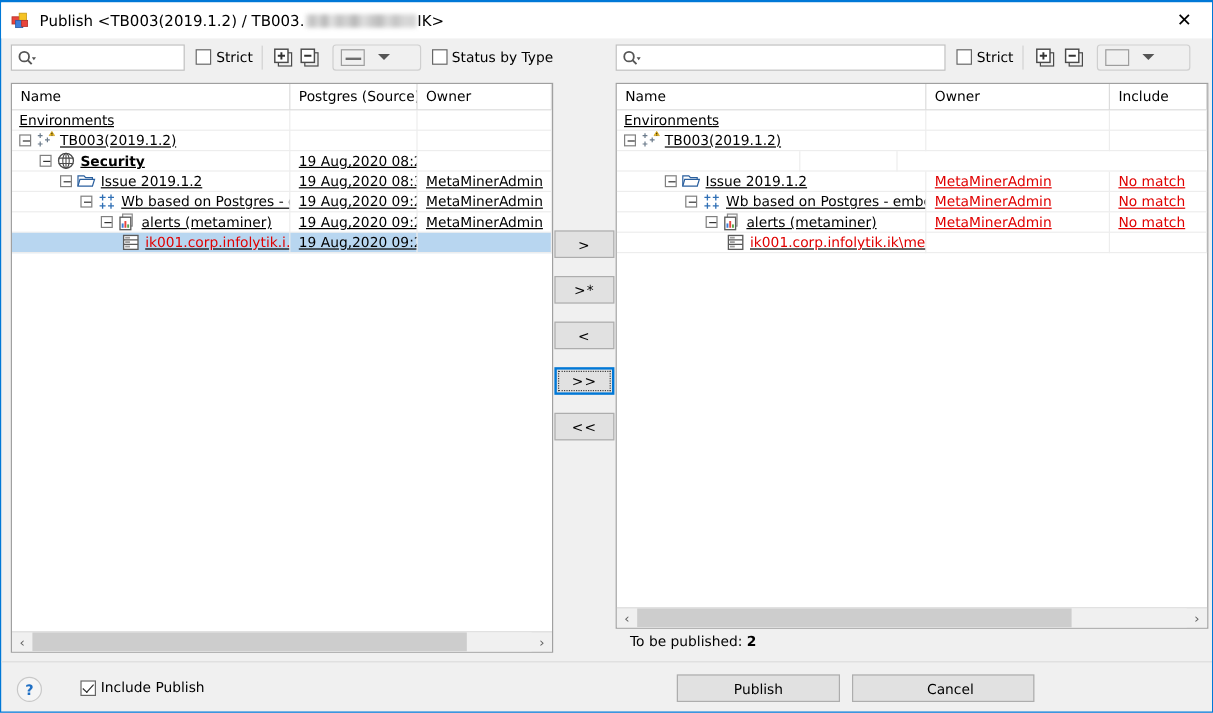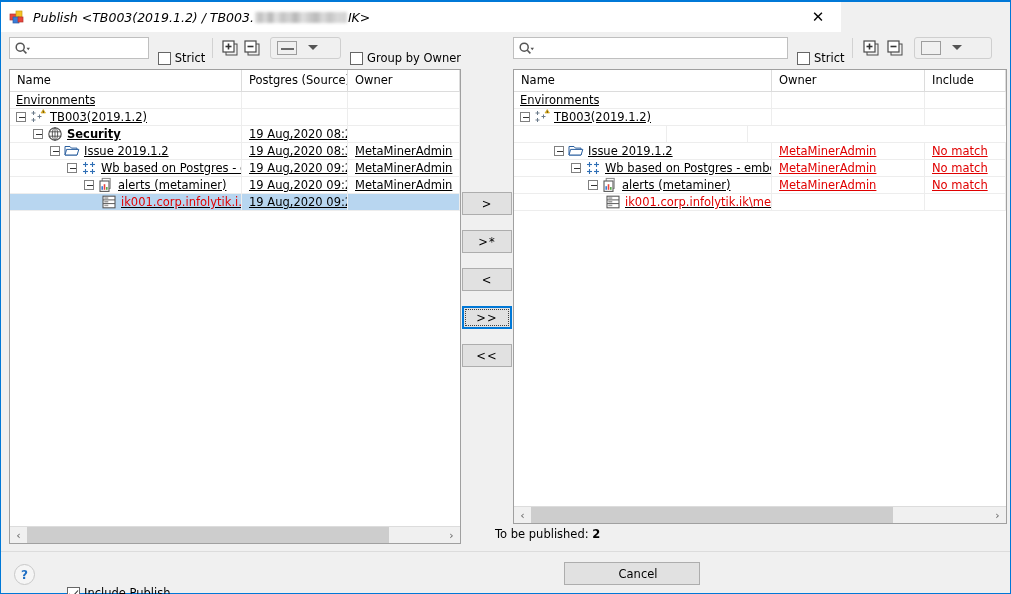--- a/index.html
+++ b/index.html
@@ -15,23 +15,23 @@
   .window {
     position: absolute; left: 0; top: 0;
     width: 1011px; height: 594px;
     background: #f0f0f0;
     border: 1px solid #0078d7;
     border-top-width: 2px;
   }
   
   .titlebar {
     position: absolute; left: 0; top: 0;
-    width: 840px; height: 30px;
+    width: 1009px; height: 30px;
     background: #ffffff;
-    display: flex; align-items: center; font-style: italic;
+    display: flex; align-items: center;
   }
   .title-icon {
     width: 16px; height: 16px;
     margin-left: 8px; margin-right: 8px;
     position: relative; flex: 0 0 auto;
   }
   .title-text {
     font-size: 12.5px;
     color: #000;
     white-space: nowrap;
@@ -79,22 +79,22 @@
     font-family: "DejaVu Sans", sans-serif;
     font-size: 11.5px;
     height: 18px; width: 100%;
     padding-left: 18px;
   }
   .search-glyph {
     position: absolute; left: 4px; top: 3px;
     width: 16px; height: 16px;
   }
   .chk {
-    display: inline-flex; align-items: flex-end;
-    margin-left: 9px; white-space: nowrap; margin-top: 20px;
+    display: inline-flex; align-items: center;
+    margin-left: 9px; white-space: nowrap;
   }
   .chk .box {
     width: 13px; height: 13px;
     border: 1px solid #666;
     background: #fff;
     display: inline-block;
     position: relative;
     margin-right: 4px;
   }
   .chk .box.checked::after {
@@ -231,21 +231,21 @@
     font-family: "DejaVu Sans", sans-serif;
     letter-spacing: 1px;
   }
   .mbtn.focus {
     border: 2px solid #0078d7;
     outline: 1px dotted #404040;
     outline-offset: -4px;
   }
   
   .tobe {
-    position: absolute; left: 494px; top: 525px;
+    position: absolute; left: 524px; top: 525px;
     font-size: 11.5px;
   }
   .tobe b { font-weight: bold; }
   .help {
     position: absolute; left: 13px; top: 562px;
     width: 21px; height: 21px;
     border: 1px solid #c8c8c8; border-radius: 50%;
     background: #f5f5f5;
     display: flex; align-items: center; justify-content: center;
     color: #1f6fc4; font-size: 12px; font-weight: bold;
@@ -258,21 +258,21 @@
     height: 23px;
     border: 1px solid #adadad;
     background: #e1e1e1;
     font-size: 11.5px;
     display: flex; align-items: center; justify-content: center;
     margin-right: 10px;
     font-family: "DejaVu Sans", sans-serif;
   }
   .dbtn.w1 { width: 136px; }
   .dbtn.w2 { width: 136px; }
-  .dbtn.w3 { width: 136px; padding-left: 12px; }
+  .dbtn.w3 { width: 152px; padding-left: 12px; }
   .sepline {
     position: absolute; left: 0; top: 549px;
     width: 1009px; height: 1px; background: #dcdcdc;
   }
 </style>
 </head>
 <body>
 
 <div class="window">
 
@@ -323,21 +323,21 @@
         <rect x="2" y="2" width="11" height="11" fill="#fff" stroke="#4a4a4a" stroke-width="1.2"></rect>
         <line x1="4.5" y1="7.5" x2="10.5" y2="7.5" stroke="#333" stroke-width="1.6"></line>
       </svg>
     </div>
     <div class="combo">
       <span class="swatch minus"></span>
       <span class="arrow"></span>
     </div>
     <label class="chk">
       <span class="box"></span>
-      <span class="lbl">Group by Owner</span>
+      <span class="lbl">Status by Type</span>
     </label>
   </div>
 
   <div class="toolbar right">
     <div class="search-box r">
       <span class="search-glyph">
         <svg width="16" height="16" viewBox="0 0 16 16">
           <circle cx="6.2" cy="6.2" r="4" fill="none" stroke="#555" stroke-width="1.5"></circle>
           <line x1="9.3" y1="9.3" x2="12.4" y2="12.4" stroke="#555" stroke-width="1.6"></line>
           <polygon points="12.5,6.8 16,6.8 14.25,9.2" fill="#555"></polygon>
@@ -645,16 +645,17 @@
 
   <div class="sepline"></div>
 
   <div class="help">?</div>
   <label class="chk inc-sec">
     <span class="box checked"></span>
     <span class="lbl">Include Publish</span>
   </label>
 
   <div class="btnbar">
+    <div class="dbtn w1">Publish</div>
     <div class="dbtn w3">Cancel</div>
   </div>
 
 </div>
 
 </body></html>

